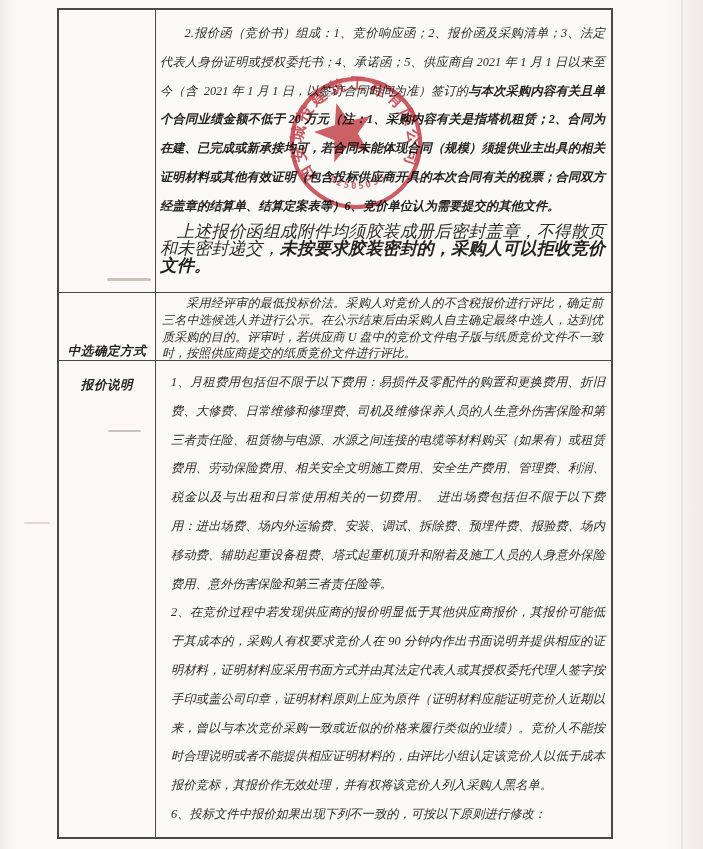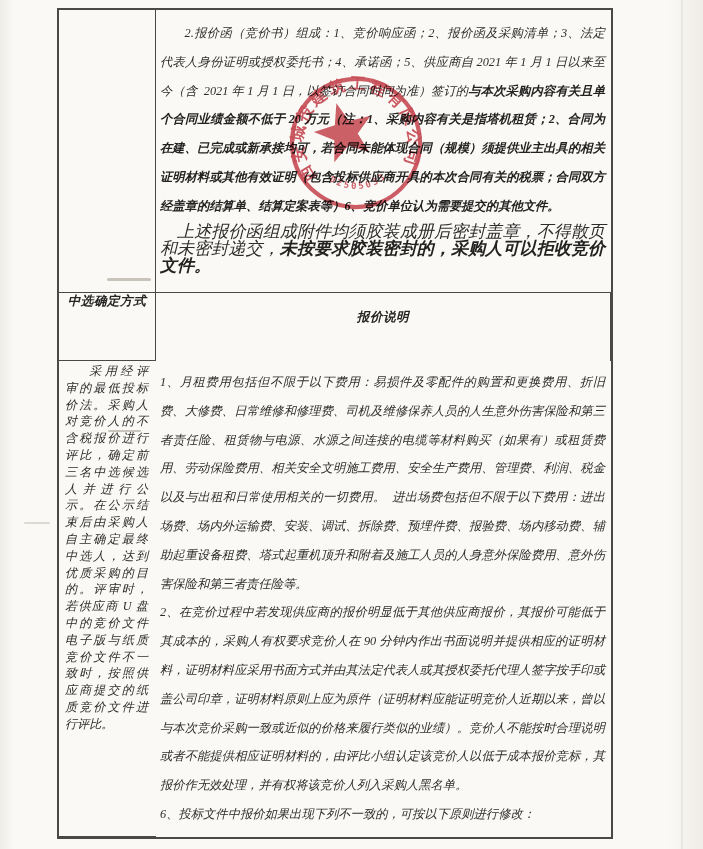--- a/index.html
+++ b/index.html
@@ -18,27 +18,27 @@
     border:2px solid #4a4947;
     display:grid;
     grid-template-columns:97px 1fr;
     grid-template-rows:283px 68px 1fr;
     font-style:italic;
   }
   .cell{box-sizing:border-box;overflow:hidden;}
   .lbl{border-right:1.6px solid #4a4947;display:flex;justify-content:center;}
   .rb{border-bottom:1.6px solid #4a4947;}
   .lbl-text{font-size:12.6px;font-weight:600;letter-spacing:0.5px;color:#262523;}
-  .lbl-mid{align-items:flex-start;}
+  .lbl-mid{align-items:flex-end;}
   .lbl-top{align-items:flex-start;padding-top:16px;}
 
   .content{padding:6px 6px 0 4px;}
   .content-r1{padding-top:9px;}
   .content-r2{padding:2px 8px 0 6px;}
-  .content-r3{padding-top:7px;}
+  .content-r3{padding-top:7px;margin-left:11px;}
 
   .para{margin:0;text-align:justify;white-space:pre-wrap;word-break:break-all;}
   .p-main{font-size:12.3px;line-height:28.8px;}
   .p-note{font-size:17px;line-height:17.4px;margin-top:2px;}
   .p-compact{font-size:12.1px;line-height:16.8px;}
   .ind1{text-indent:1em;}
   .ind2{text-indent:2em;}
   .para b{font-weight:700;color:#232220;}
 
   .stamp{
@@ -64,27 +64,27 @@
       <span class="lbl-text"></span>
     </div>
     <div class="cell rb content content-r1">
         <p class="para p-main ind2"><span>2.报价函（竞价书）组成：1、竞价响应函；2、报价函及采购清单；3、法定代表人身份证明或授权委托书；4、承诺函；5、供应商自 2021 年 1 月 1 日以来至今（含  2021 年 1 月 1 日，以签订合同时间为准）签订的</span><b>与本次采购内容有关且单个合同业绩金额不低于 20 万元（注：1、采购内容有关是指塔机租赁；2、合同为在建、已完成或新承接均可，若合同未能体现合同（规模）须提供业主出具的相关证明材料或其他有效证明（包含投标供应商开具的本次合同有关的税票；合同双方经盖章的结算单、结算定案表等）6、竞价单位认为需要提交的其他文件。</b></p>
         <p class="para p-note ind1"><span>上述报价函组成附件均须胶装成册后密封盖章，不得散页和未密封递交，</span><b>未按要求胶装密封的，采购人可以拒收竞价文件。</b></p>
       </div>
 
     <div class="cell lbl rb lbl-mid">
       <span class="lbl-text">中选确定方式</span>
     </div>
+    <div class="cell rb content content-r2">
+        <p class="para p-compact ind2"><span>采用经评审的最低投标价法。采购人对竞价人的不含税报价进行评比，确定前三名中选候选人并进行公示。在公示结束后由采购人自主确定最终中选人，达到优质采购的目的。评审时，若供应商 U 盘中的竞价文件电子版与纸质竞价文件不一致时，按照供应商提交的纸质竞价文件进行评比。</span></p>
+      </div>
+
     <div class="cell lbl lbl-top">
       <span class="lbl-text">报价说明</span>
     </div>
-
-    <div class="cell rb content content-r2">
-        <p class="para p-compact ind2"><span>采用经评审的最低投标价法。采购人对竞价人的不含税报价进行评比，确定前三名中选候选人并进行公示。在公示结束后由采购人自主确定最终中选人，达到优质采购的目的。评审时，若供应商 U 盘中的竞价文件电子版与纸质竞价文件不一致时，按照供应商提交的纸质竞价文件进行评比。</span></p>
-      </div>
     <div class="cell content content-r3">
         <p class="para p-main"><span>1、月租费用包括但不限于以下费用：易损件及零配件的购置和更换费用、折旧费、大修费、日常维修和修理费、司机及维修保养人员的人生意外伤害保险和第三者责任险、租赁物与电源、水源之间连接的电缆等材料购买（如果有）或租赁费用、劳动保险费用、相关安全文明施工费用、安全生产费用、管理费、利润、税金以及与出租和日常使用相关的一切费用。  进出场费包括但不限于以下费用：进出场费、场内外运输费、安装、调试、拆除费、预埋件费、报验费、场内移动费、辅助起重设备租费、塔式起重机顶升和附着及施工人员的人身意外保险费用、意外伤害保险和第三者责任险等。</span></p>
         <p class="para p-main"><span>2、在竞价过程中若发现供应商的报价明显低于其他供应商报价，其报价可能低于其成本的，采购人有权要求竞价人在 90 分钟内作出书面说明并提供相应的证明材料，证明材料应采用书面方式并由其法定代表人或其授权委托代理人签字按手印或盖公司印章，证明材料原则上应为原件（证明材料应能证明竞价人近期以来，曾以与本次竞价采购一致或近似的价格来履行类似的业绩）。竞价人不能按时合理说明或者不能提供相应证明材料的，由评比小组认定该竞价人以低于成本报价竞标，其报价作无效处理，并有权将该竞价人列入采购人黑名单。</span></p>
         <p class="para p-main"><span>6、投标文件中报价如果出现下列不一致的，可按以下原则进行修改：</span></p>
       </div>
   </div>
 
   <svg class="stamp" viewBox="-80 -80 160 160">
     <defs>
       <path id="arcName" d="M -43 30 A 53 53 0 1 1 43 30" fill="none"></path>

